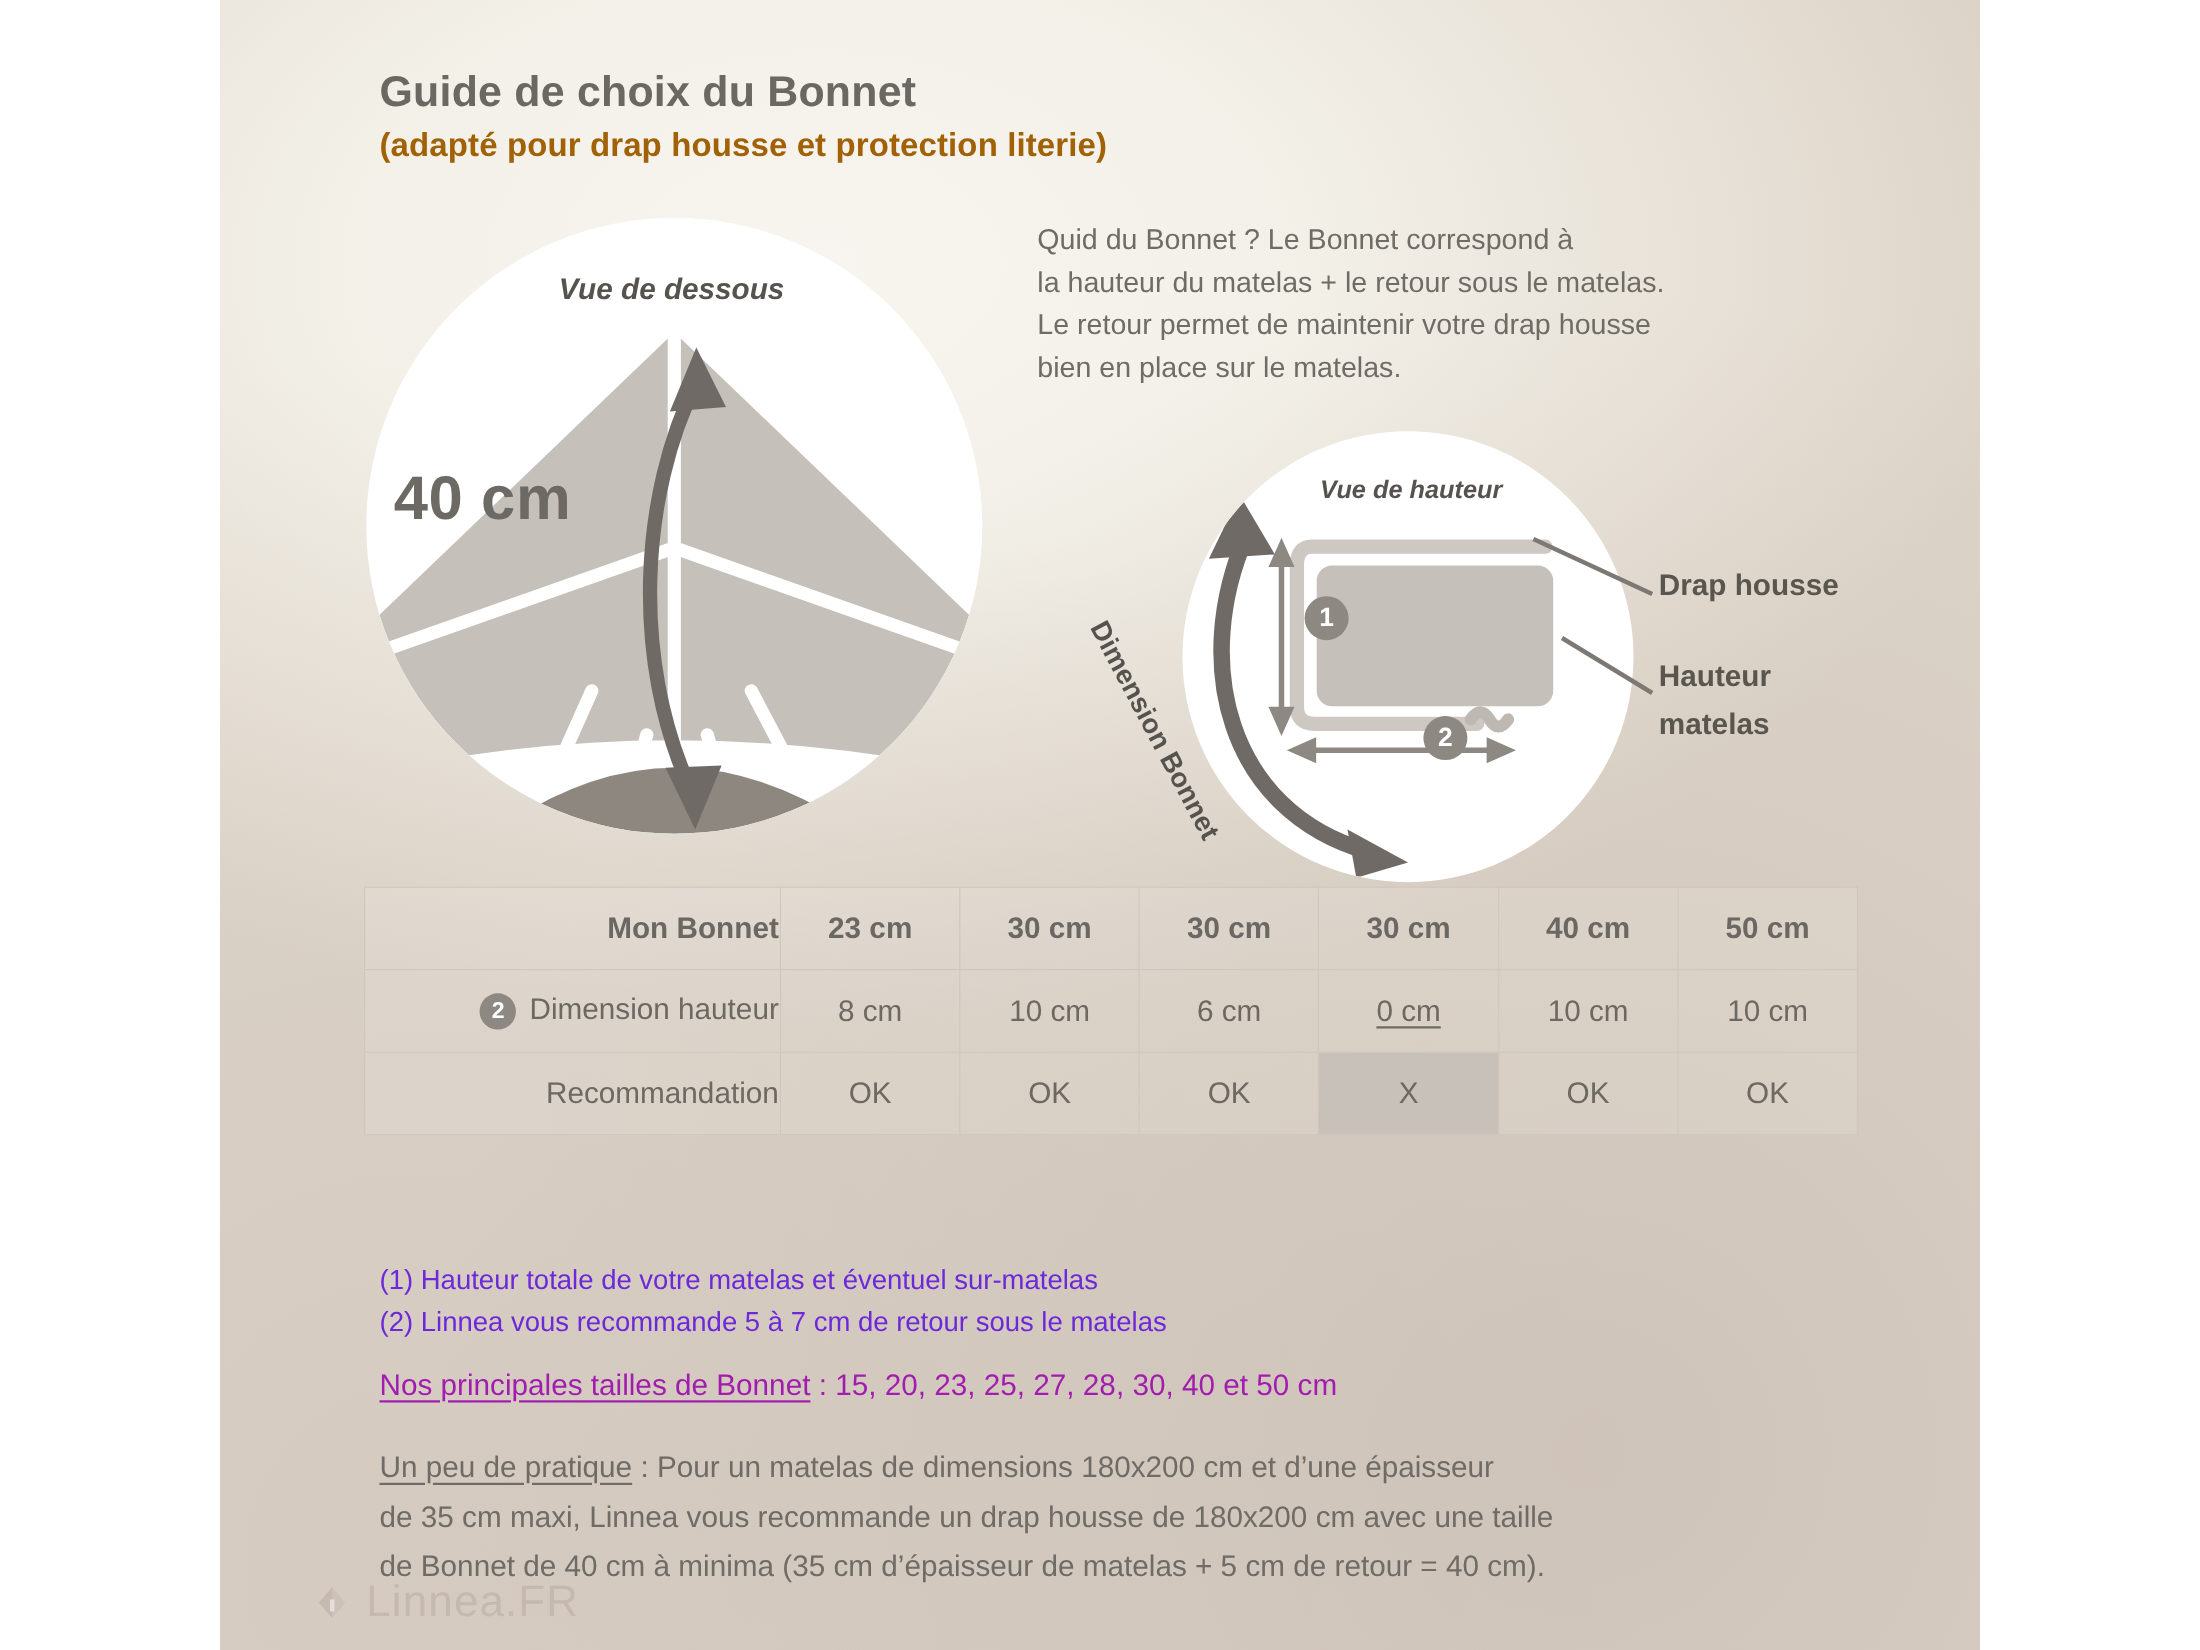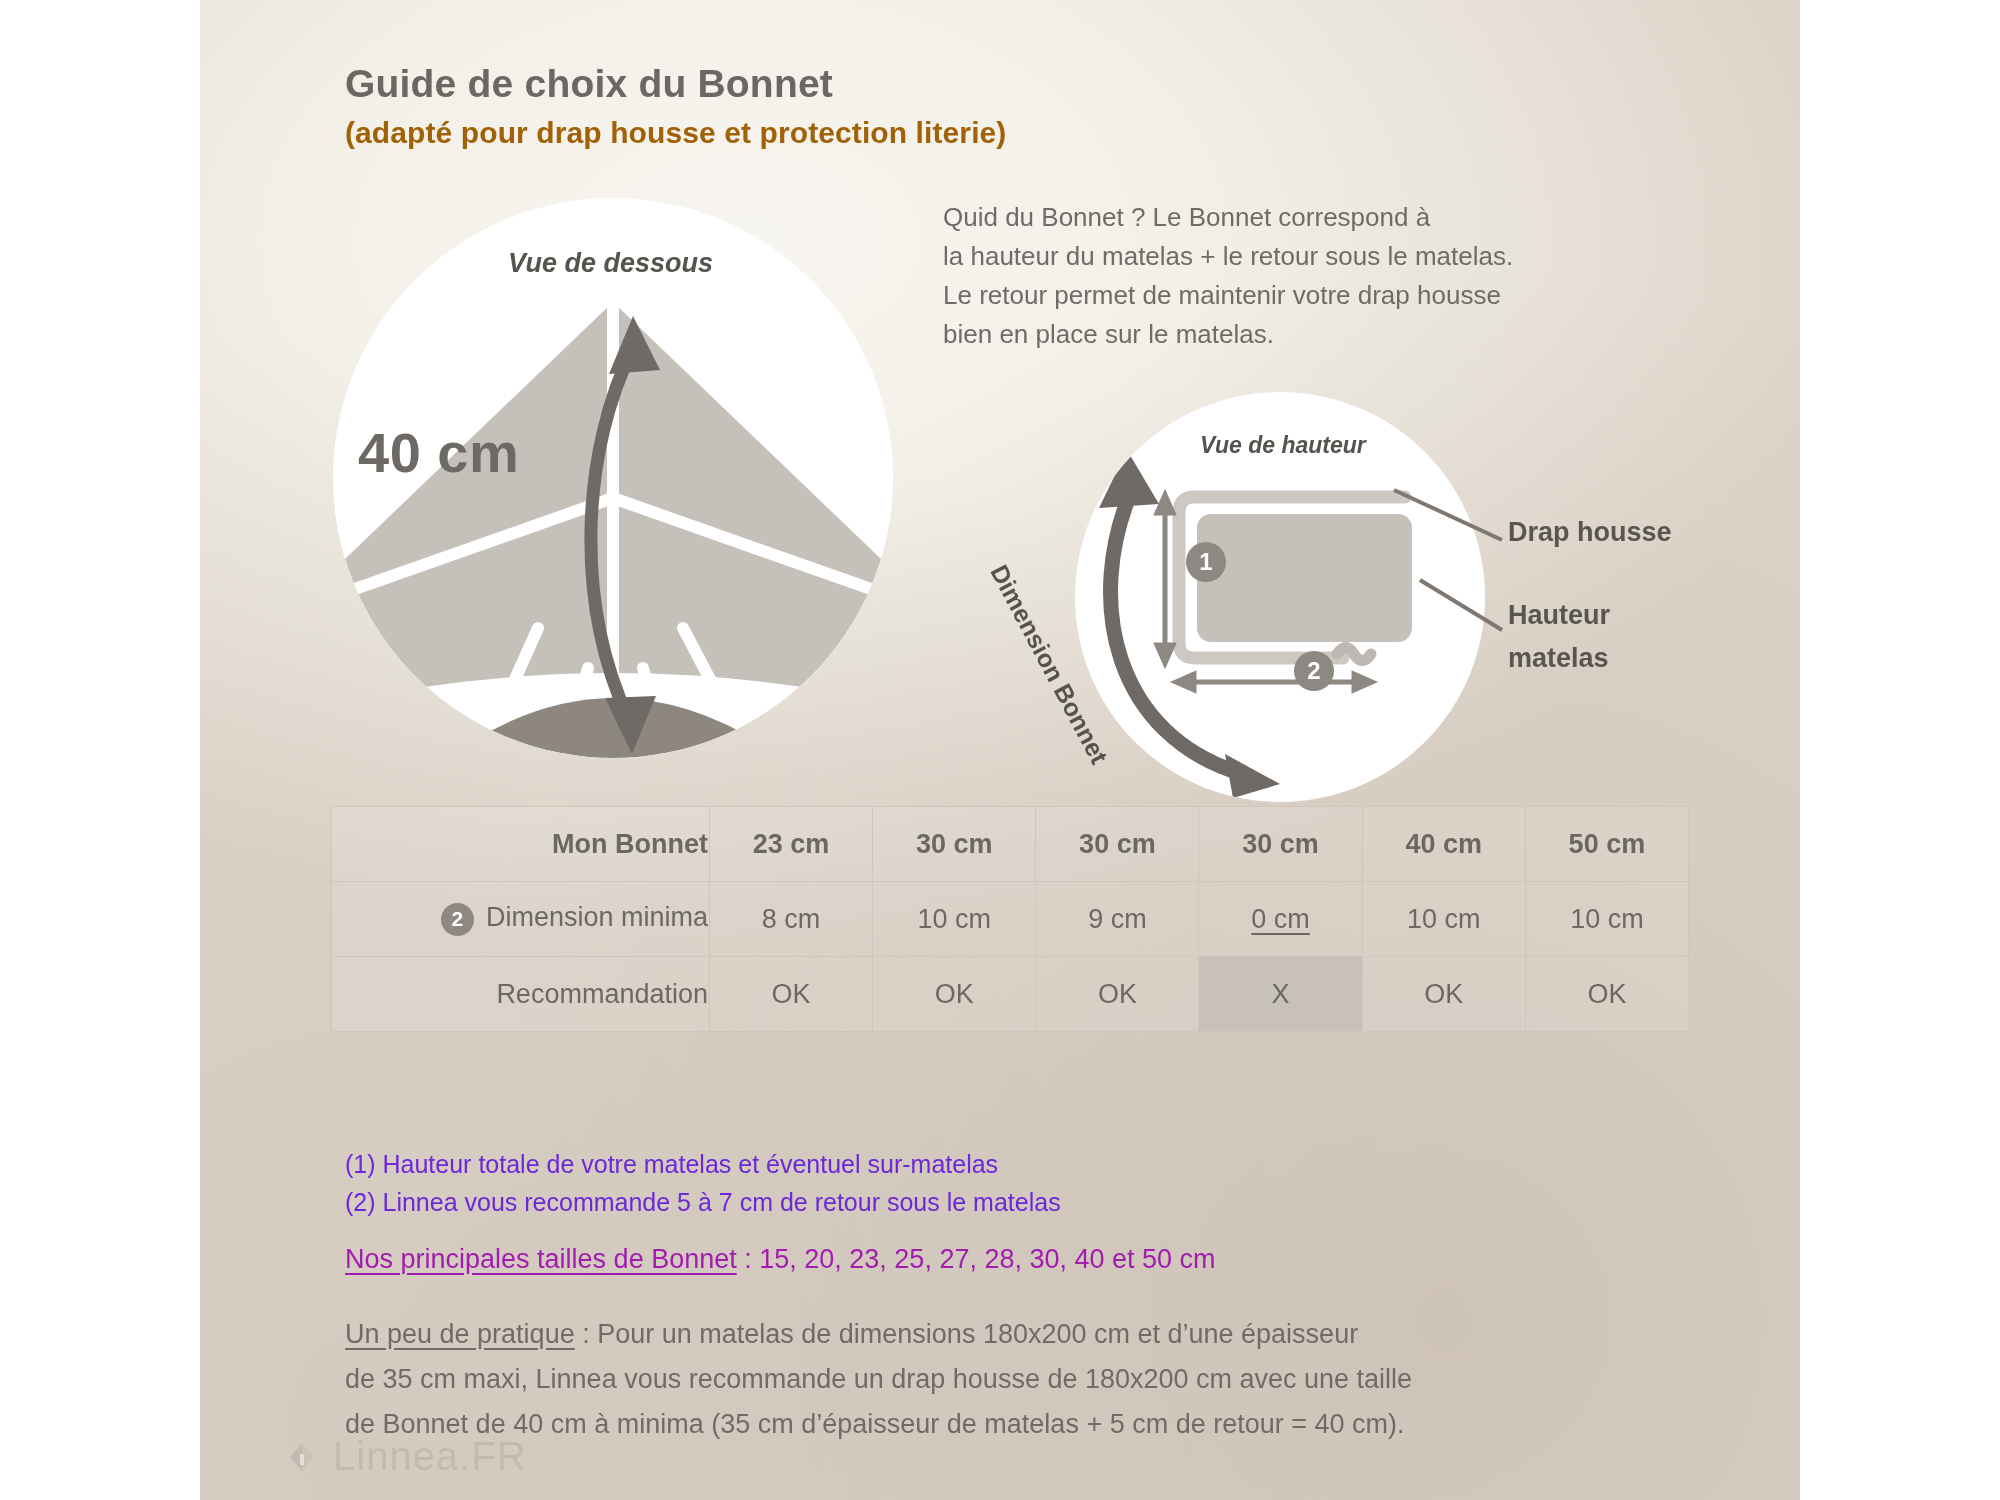--- a/index.html
+++ b/index.html
@@ -249,25 +249,25 @@
           <th>30 cm</th>
           <th>30 cm</th>
           <th>30 cm</th>
           <th>40 cm</th>
           <th>50 cm</th>
         </tr>
       </thead>
       <tbody>
         <tr>
           <td class="lbl rowlabel">
-            <span class="rowbadge">2</span><span>Dimension minima</span>
+            <span class="rowbadge">2</span><span>Dimension hauteur</span>
           </td>
           <td>8 cm</td>
           <td>10 cm</td>
-          <td>9 cm</td>
+          <td>6 cm</td>
           <td class="u">0 cm</td>
           <td>10 cm</td>
           <td>10 cm</td>
         </tr>
         <tr>
           <td class="lbl" style="padding-left:57px;">Recommandation</td>
           <td>OK</td>
           <td>OK</td>
           <td>OK</td>
           <td class="bad">X</td>

